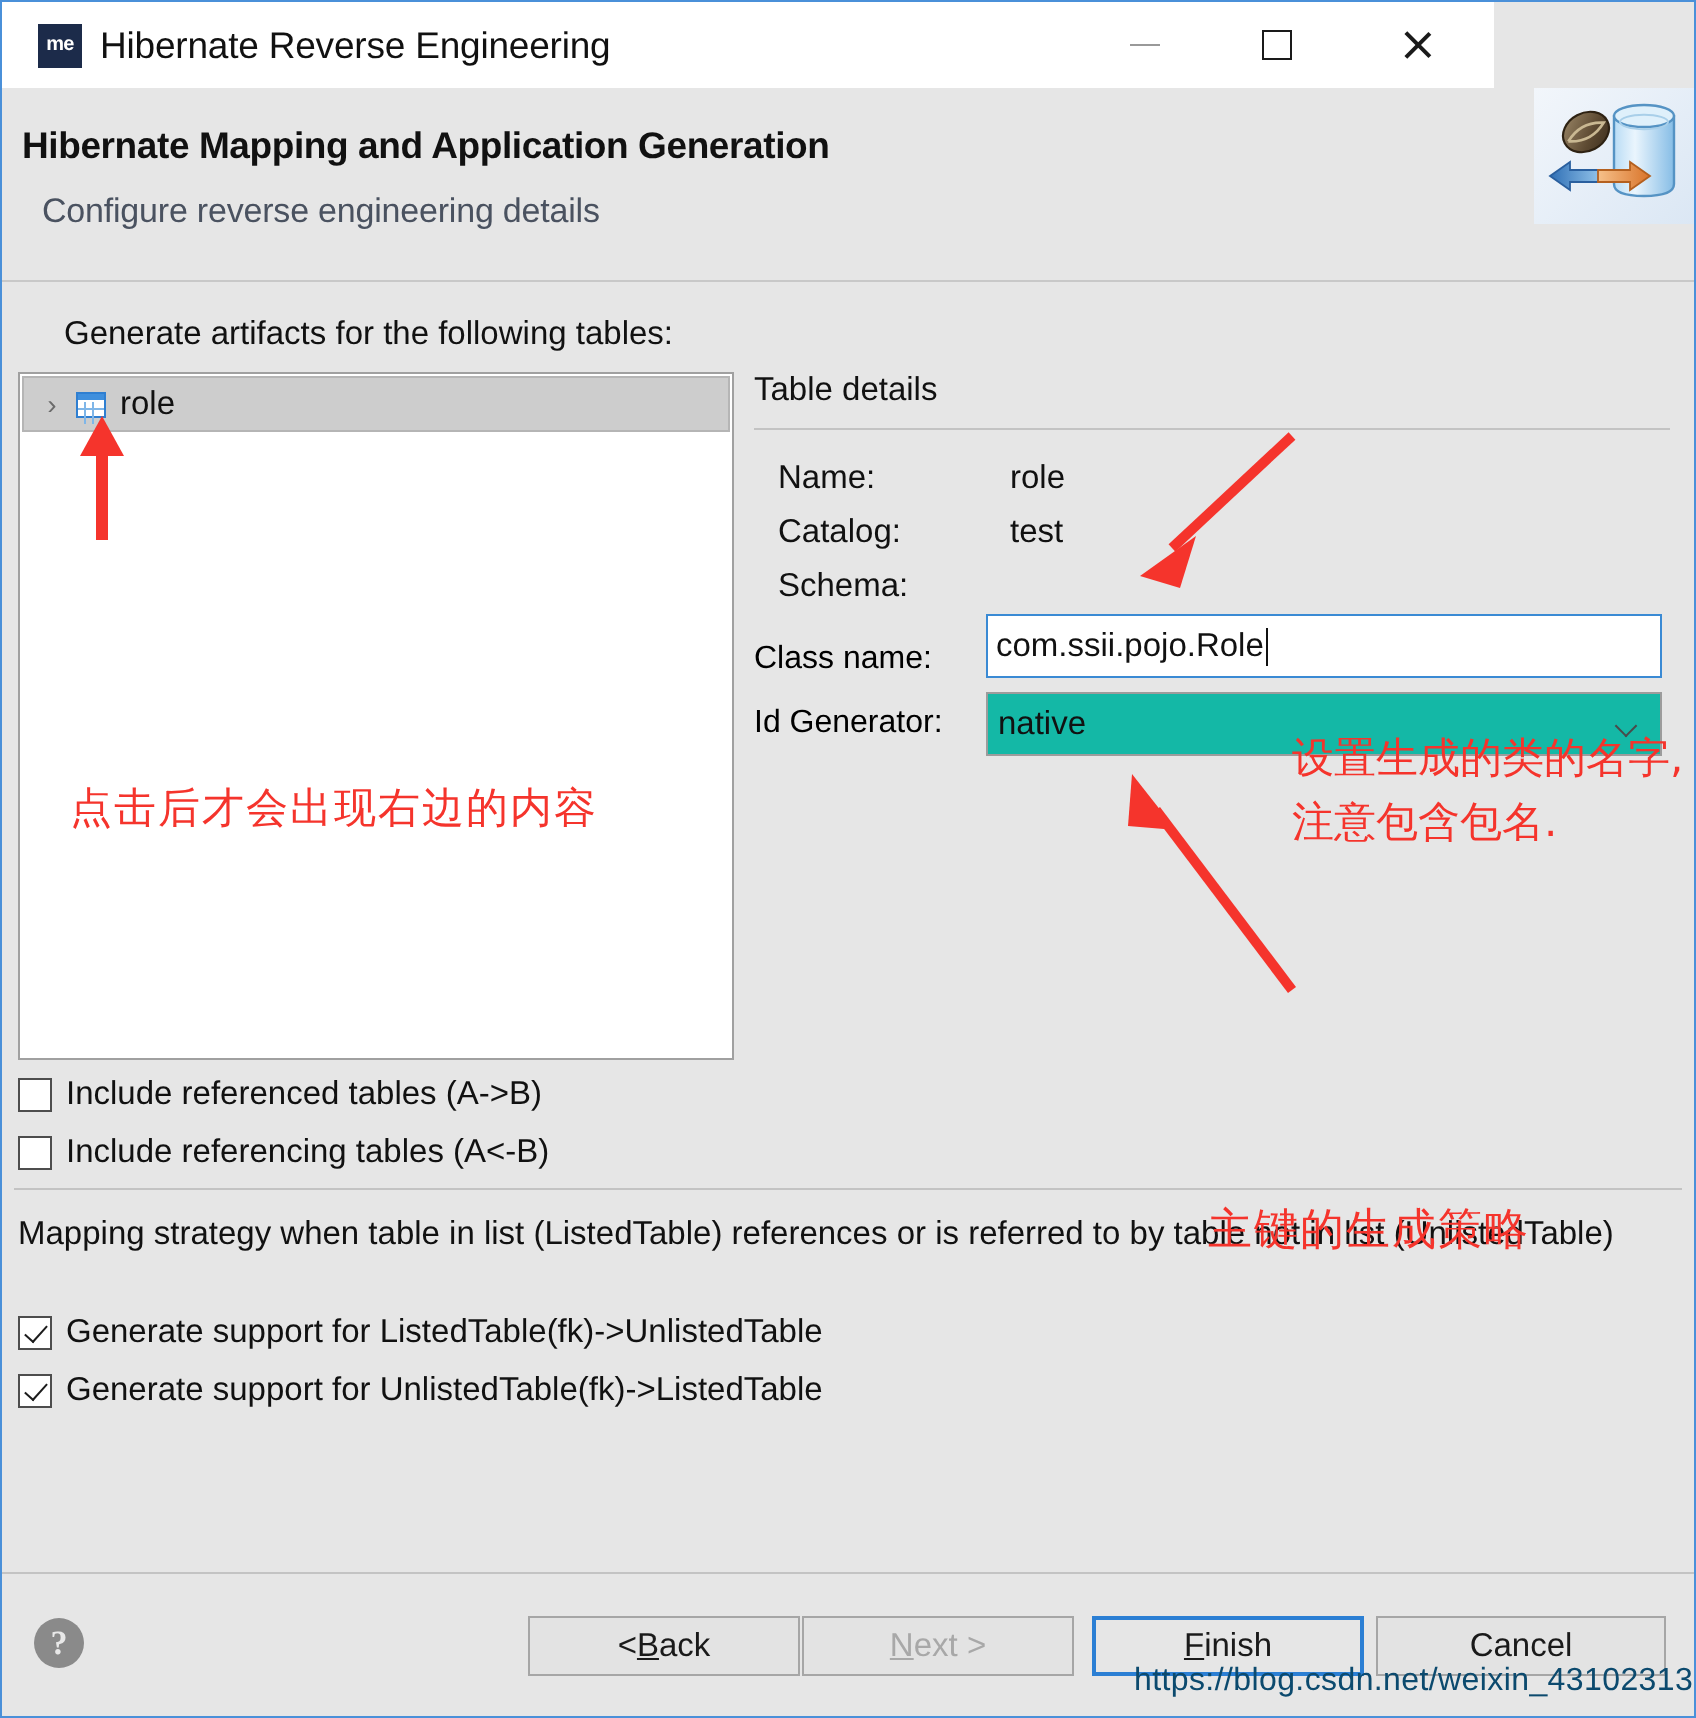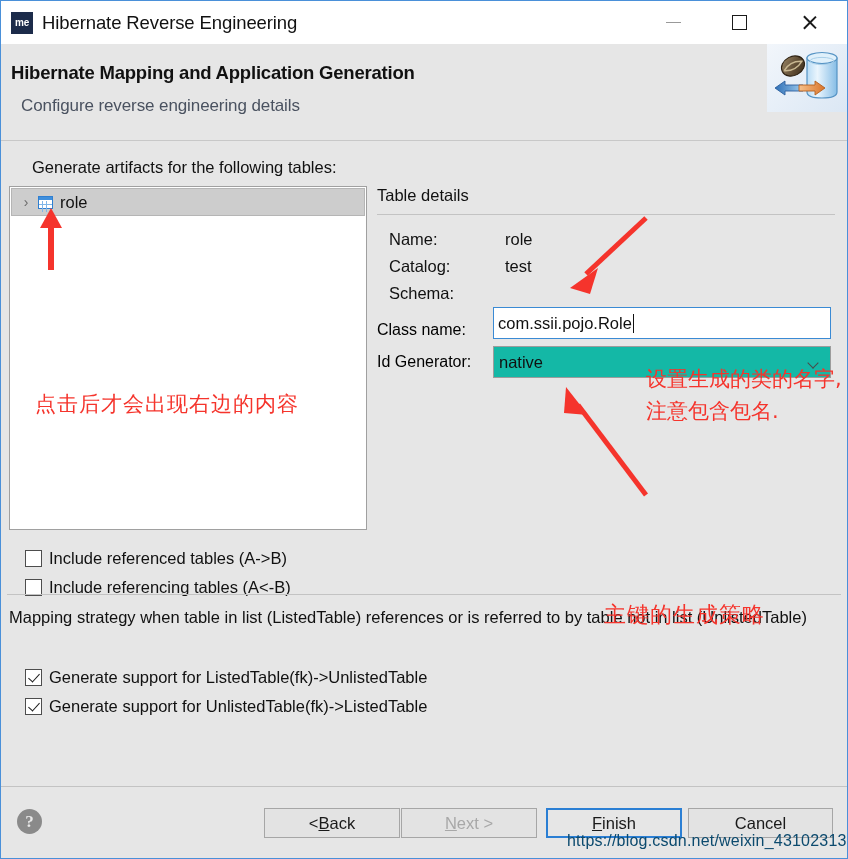--- a/index.html
+++ b/index.html
@@ -15,23 +15,23 @@
     position: relative;
     width: 848px; height: 859px;
     background: #e6e6e6;
     border: 1px solid #4a90d9;
     overflow: hidden;
   }
 
   
   #titlebar {
     position: absolute; left: 0; top: 0;
-    width: 847px; height: 43px;
-    background: #ffffff;
-    display: flex; align-items: center;
+    width: 746px; height: 43px;
+    background: #ffffff;
+    display: flex; align-items: center; padding-left: 8px;
   }
   #app-icon {
     width: 22px; height: 22px;
     margin-left: 10px; margin-right: 9px;
     background: #1c2b4a;
     color: #ffffff;
     font-size: 10px; font-weight: bold;
     display: flex; align-items: center; justify-content: center;
     letter-spacing: -0.3px;
     font-family: "Liberation Sans", sans-serif;
@@ -136,22 +136,22 @@
     width: 100%; height: 100%;
     background:
       linear-gradient(to right, transparent 3px, #7fb6e8 3px, #7fb6e8 4px, transparent 4px),
       linear-gradient(to right, transparent 7px, #7fb6e8 7px, #7fb6e8 8px, transparent 8px),
       linear-gradient(to bottom, transparent 3px, #7fb6e8 3px, #7fb6e8 4px, transparent 4px);
   }
   #list-row-label { font-size: 16.5px; color: #111111; }
 
   
   .cbrow {
-    position: absolute; left: 24px;
-    display: flex; align-items: center; margin-top: 11px;
+    position: absolute; left: 8px;
+    display: flex; align-items: center;
   }
   .cbox {
     width: 17px; height: 17px; flex: none;
     border: 1.3px solid #4d4d4d;
     background: #ffffff;
     margin-right: 7px;
     position: relative;
   }
   .cbox.checked::after {
     content: "";

